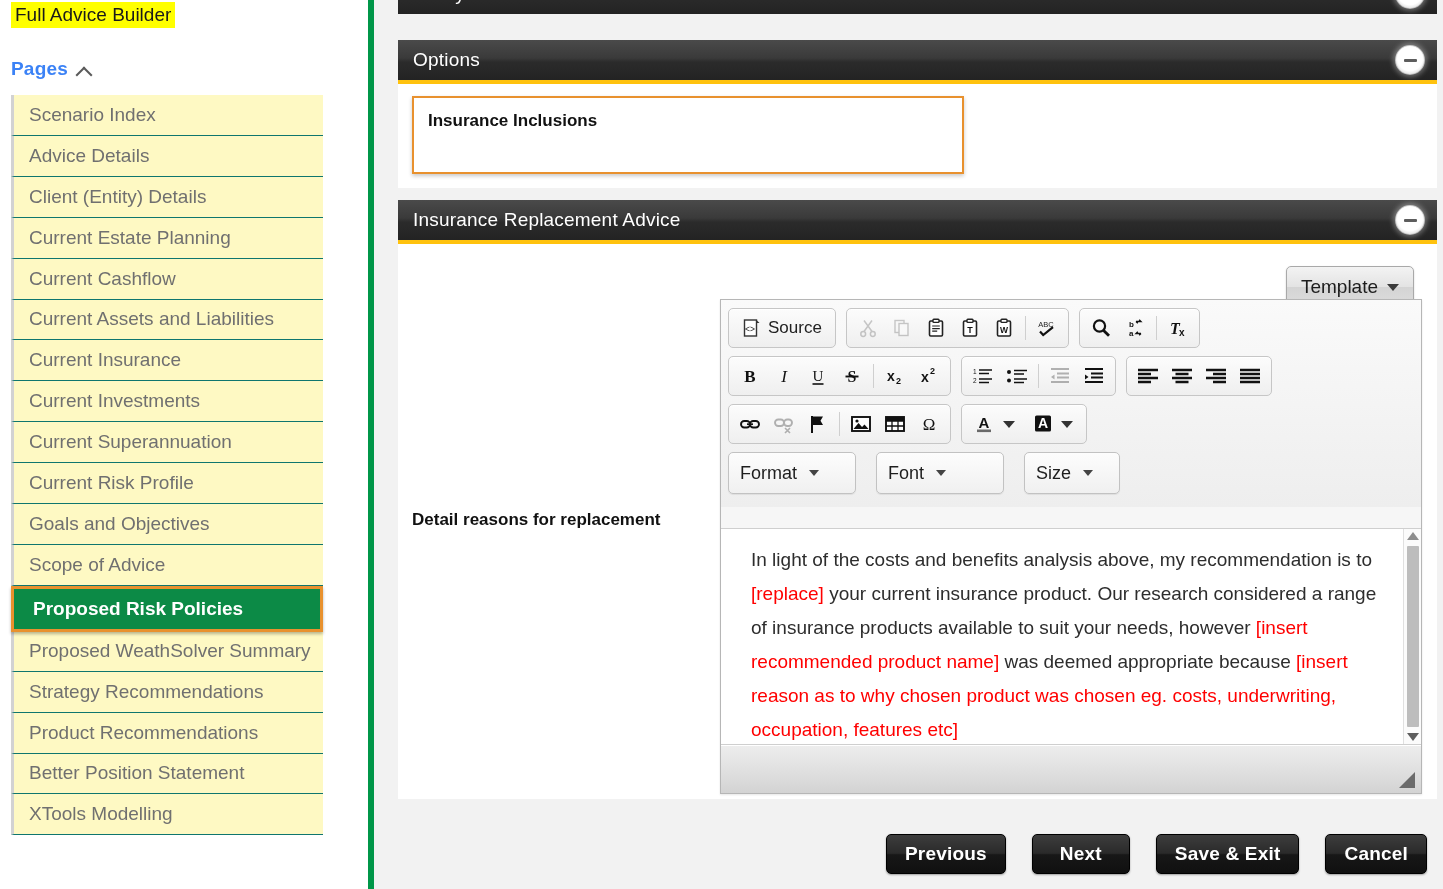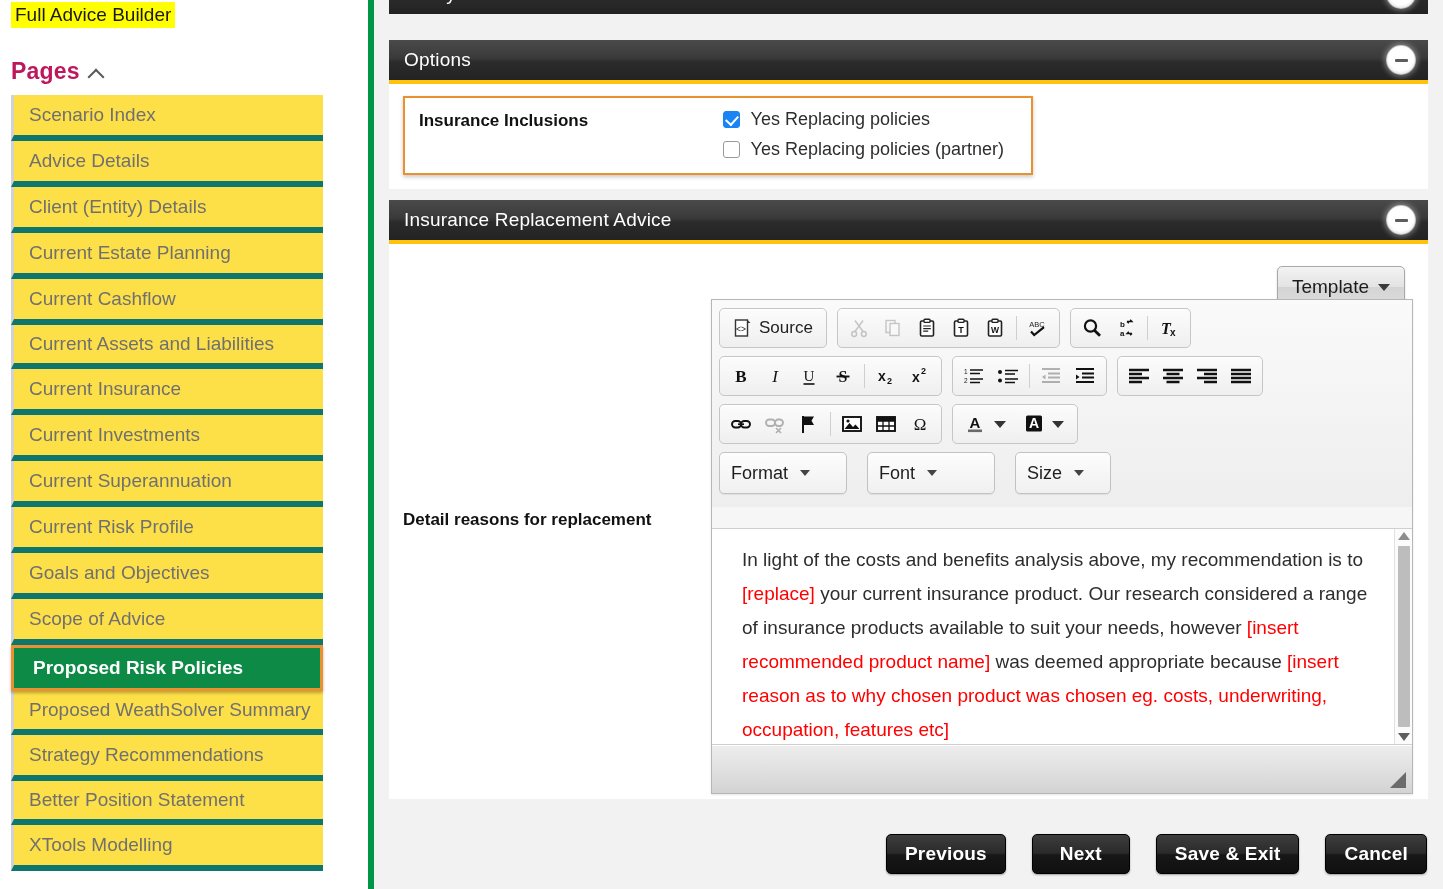--- a/index.html
+++ b/index.html
@@ -28,35 +28,35 @@
     display: inline-block;
     background: #ffff00; color: #1a1a1a;
     font-size: 19px; line-height: 25px;
     padding: 0 4px 1px 4px;
     white-space: nowrap;
   }
   #pages-head {
     position: absolute; left: 11px; top: 58px;
     display: flex; align-items: center; gap: 10px;
   }
-  #pages-head .ptitle { font-size: 23px; font-weight: bold; color:#be185d; letter-spacing:.2px;}
+  #pages-head .ptitle { font-size: 19px; font-weight: bold; color:#3b82f6; letter-spacing:.2px;}
   #pages-head .chev {
     display:inline-block; width:13px; height:13px; position:relative; top:2px;
   }
   #pages-head .chev:before{
     content:""; position:absolute; left:0; top:4px; width:10px; height:10px;
     border-left:2px solid #5a5a5a; border-top:2px solid #5a5a5a;
     transform: rotate(45deg);
   }
 
   #pages-list { position:absolute; left:11px; top:95px; width:312px; }
   .page-item {
     position: relative;
-    background: #fde047;
-    border-bottom: 6px solid #0f766e;
+    background: #fef9c3;
+    border-bottom: 1px solid #0f766e;
     border-left: 3px solid #d2d2d2;
     color: #707070;
     font-size: 19px;
     line-height: 24px;
     padding: 8px 10px 8px 15px;
     min-height: 40px;
     display: flex; align-items: center;
     cursor: pointer;
   }
   .page-item.two-line { line-height: 26px; display:block; padding-top:6px; padding-bottom:6px;}
@@ -71,21 +71,21 @@
     z-index: 3;
     min-height: 44px;
   }
 
   
   #main {
     position: absolute; left: 374px; top: 0; width: 1069px; height: 889px;
     background: #f2f2f2; overflow: hidden;
   }
 
-  .panel { position:absolute; left:15px; width:1039px; }
+  .panel { position:absolute; left:24px; width:1039px; }
   .panel-head {
     height: 40px;
     background: linear-gradient(to bottom, #4a4a4a 0%, #3a3a3a 45%, #2b2b2b 55%, #232323 100%);
     color: #fff;
     display: flex; align-items: center;
     padding: 0 12px 0 15px;
     position: relative;
   }
   .panel-head .ptxt { font-size: 19px; letter-spacing:.2px; }
   .panel-accent { height: 4px; background: #ffc20e; }
@@ -100,23 +100,23 @@
     cursor: pointer;
   }
   .hdr-btn .minus { width: 13px; height: 3px; background: #5d5d5d; border-radius:1px;}
 
   
   #options-body { padding: 12px 14px 14px 14px; }
   #insurance-inclusions-box {
     border: 2px solid #e8912e;
     background: #fff;
     box-shadow: 0 2px 4px rgba(0,0,0,.22);
-    padding: 11px 27px 13px 14px;
+    padding: 11px 20px 13px 14px;
     display: flex; align-items: flex-start;
-    width: 630px;
+    width: 552px;
     min-height: 78px;
   }
   #ii-label { font-size: 17px; font-weight: bold; color:#111; width: 310px; padding-top: 2px;}
   .cb-row { display:flex; align-items:center; gap:11px; margin-bottom: 9px; }
   .cb-row:last-child { margin-bottom: 0; }
   .cb {
     width: 17px; height: 17px; border-radius: 3px; flex:none;
     border: 1px solid #9a9a9a; background:#fff;
     position: relative;
   }
@@ -282,20 +282,23 @@
         <div class="page-item">
           <span>Scope of Advice</span>
         </div>
         <div class="page-item active">
           <span>Proposed Risk Policies</span>
         </div>
         <div class="page-item two-line"><span>Proposed WeathSolver Summary</span></div>
         <div class="page-item">
           <span>Strategy Recommendations</span>
         </div>
+        <div class="page-item">
+          <span>Product Recommendations</span>
+        </div>
         <div class="page-item two-line"><span>Better Position Statement</span></div>
         <div class="page-item">
           <span>XTools Modelling</span>
         </div>
       </div>
   </div>
   <div id="green-divider"></div>
 
   <div id="main">
 
@@ -310,30 +313,20 @@
       <div class="panel-head">
         <span class="ptxt">Options</span>
         <span class="hdr-btn">
             <span class="minus"></span>
           </span>
       </div>
       <div class="panel-accent"></div>
       <div class="panel-body" id="options-body">
         <div id="insurance-inclusions-box">
           <div id="ii-label">Insurance Inclusions</div>
-          <div id="ii-checks">
-              <div class="cb-row">
-                <span class="cb checked"></span>
-                <span class="cb-label">Yes Replacing policies</span>
-              </div>
-              <div class="cb-row">
-                <span class="cb"></span>
-                <span class="cb-label">Yes Replacing policies (partner)</span>
-              </div>
-            </div>
         </div>
       </div>
     </div>
 
     <div class="panel" id="panel-advice" style="top:200px;">
       <div class="panel-head">
         <span class="ptxt">Insurance Replacement Advice</span>
         <span class="hdr-btn">
             <span class="minus"></span>
           </span>

